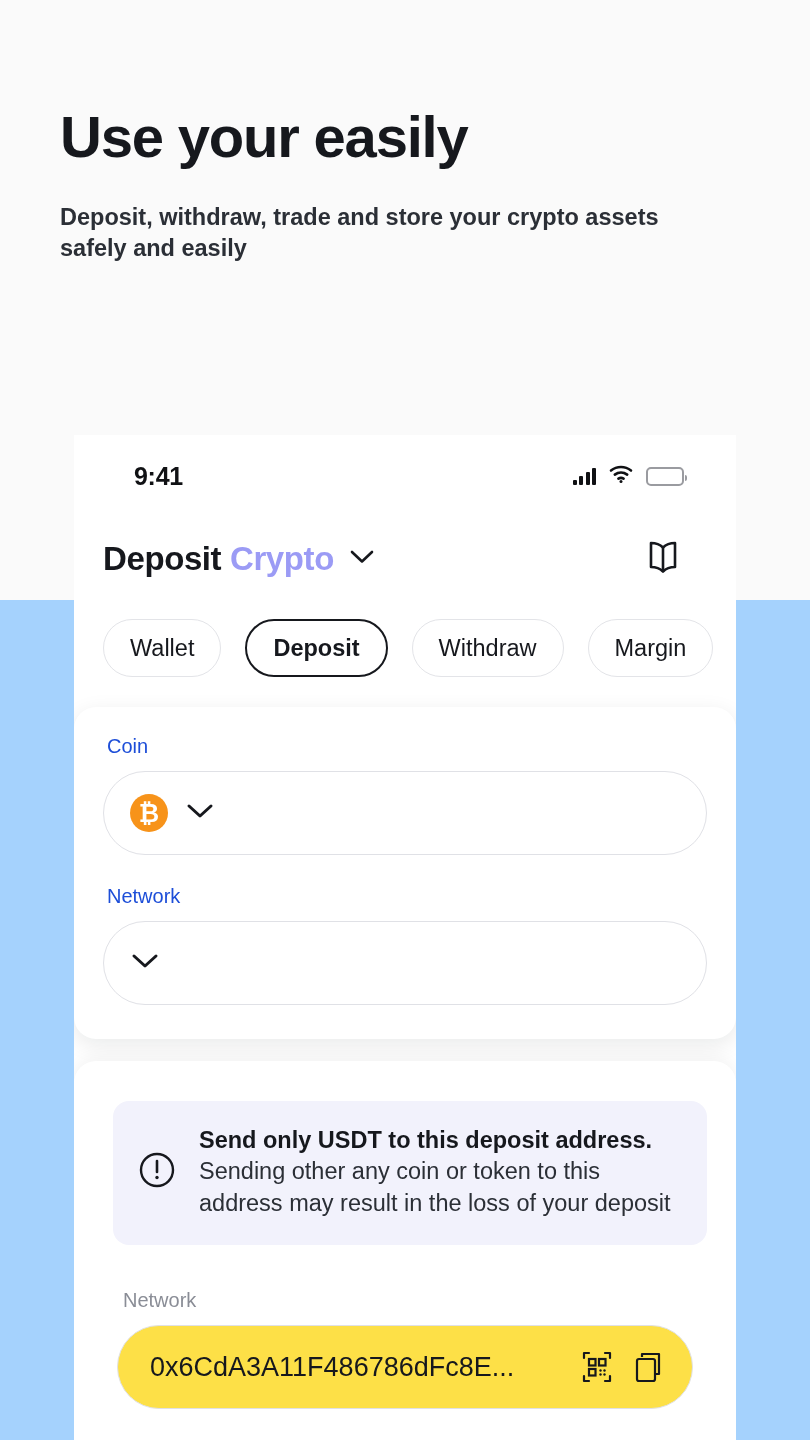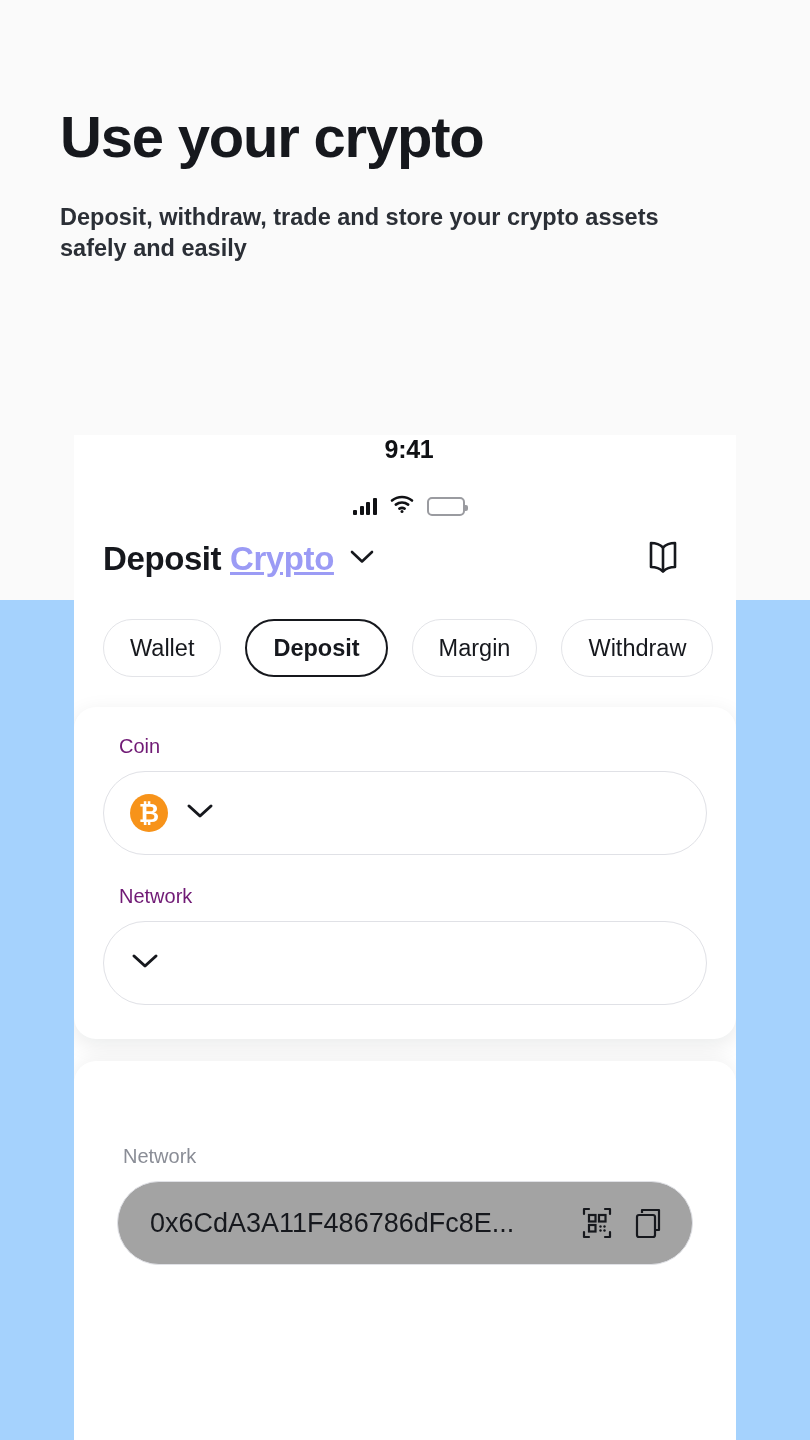--- a/index.html
+++ b/index.html
@@ -55,21 +55,20 @@
   }
 
   
   .statusbar {
     position:relative;
     height:82px;
     display:flex;
     align-items:center;
     justify-content:space-between;
     padding:0 52px 0 60px;
-    flex-direction:column;
   }
   .clock {
     font-size:25px;
     font-weight:bold;
     color:#101114;
     letter-spacing:-0.3px;
   }
   .status-icons { display:flex; align-items:center; gap:13px; }
 
   .signal { display:flex; align-items:flex-end; gap:2.5px; height:17px; }
@@ -101,21 +100,21 @@
     justify-content:space-between;
     padding:20px 52px 0 29px;
   }
   .appbar-left { display:flex; align-items:center; gap:15px; }
   .appbar-title {
     font-size:33px;
     font-weight:bold;
     color:#16181d;
     letter-spacing:-0.4px;
   }
-  .appbar-title .accent { color:#9b9bf5;text-decoration:underline; }
+  .appbar-title .accent { color:#9b9bf5; }
   .book-ico { display:block; }
 
   
   .tabs {
     display:flex;
     gap:24px;
     padding:38px 29px 0 29px;
   }
   .tab {
     flex:0 0 auto;
@@ -148,24 +147,23 @@
     margin-top:22px;
     background:#ffffff;
     border-radius:22px;
     box-shadow:0 -4px 18px rgba(16,18,26,0.05);
     padding:40px 29px 20px 29px;
     min-height:400px;
   }
 
   .field-label {
     font-size:20px;
-    color:#701a75;
+    color:#1d4ed8;
     margin-bottom:13px;
     padding-left:4px;
-    margin-left:12px;
   }
   .select {
     height:84px;
     border:1.5px solid #e0e1e6;
     border-radius:42px;
     display:flex;
     align-items:center;
     padding:0 30px 0 26px;
     background:#fff;
   }
@@ -225,41 +223,41 @@
     padding-left:6px;
   }
   .addr-box {
     height:84px;
     border:1.5px solid #e0e1e6;
     border-radius:42px;
     display:flex;
     align-items:center;
     padding:0 28px 0 32px;
     gap:18px;
-    background:#a3a3a3;
+    background:#fde047;
     justify-content:space-between;
   }
   .addr-value {
     flex:1 1 auto;
     font-size:27px;
     color:#16181d;
     white-space:nowrap;
     overflow:hidden;
   }
   .addr-act { flex:0 0 auto; display:flex; align-items:center; }
 </style>
 </head>
 <body>
 
 <div id="page">
 
   <div class="blue-band"></div>
 
   <div class="hero">
-    <div class="hero-title">Use your crypto</div>
+    <div class="hero-title">Use your easily</div>
     <div class="hero-sub">Deposit, withdraw, trade and store  your crypto assets safely and easily</div>
   </div>
 
   <div class="phone">
 
     <div class="statusbar">
       <div class="clock">9:41</div>
       <div class="status-icons">
         <span class="signal">
           <i></i>
@@ -297,22 +295,22 @@
         <svg width="42" height="40" viewBox="0 0 42 40">
           <path d="M21 10.5 C17.5 7 13.5 6 9 6 L9 30 C13.5 30 17.5 31 21 34.5 C24.5 31 28.5 30 33 30 L33 6 C28.5 6 24.5 7 21 10.5 Z" stroke="#16181d" stroke-width="2.6" fill="none" stroke-linejoin="round"></path>
           <path d="M21 10.5 L21 34.5" stroke="#16181d" stroke-width="2.6" fill="none"></path>
         </svg>
       </span>
     </div>
 
     <div class="tabs">
       <div class="tab">Wallet</div>
       <div class="tab active">Deposit</div>
+      <div class="tab">Withdraw</div>
       <div class="tab">Margin</div>
-      <div class="tab">Withdraw</div>
     </div>
 
     <div class="panel">
       <div class="field-label">Coin</div>
       <div class="select">
         <span class="coin-ico">₿</span>
         <span class="chev">
           <svg width="30" height="18" viewBox="0 0 30 18">
             <path d="M4 4 L15 14 L26 4" stroke="#16181d" stroke-width="3" fill="none" stroke-linecap="round" stroke-linejoin="round"></path>
           </svg>
@@ -324,20 +322,33 @@
         <span class="chev">
           <svg width="30" height="18" viewBox="0 0 30 18">
             <path d="M4 4 L15 14 L26 4" stroke="#16181d" stroke-width="3" fill="none" stroke-linecap="round" stroke-linejoin="round"></path>
           </svg>
         </span>
       </div>
     </div>
 
     <div class="panel-2">
 
+      <div class="alert">
+        <span class="alert-ico">
+          <svg width="40" height="40" viewBox="0 0 40 40">
+            <circle cx="20" cy="20" r="16" stroke="#16181d" stroke-width="2.4" fill="none"></circle>
+            <path d="M20 11 L20 22" stroke="#16181d" stroke-width="2.6" stroke-linecap="round"></path>
+            <circle cx="20" cy="27.5" r="1.7" fill="#16181d"></circle>
+          </svg>
+        </span>
+        <span class="alert-body">
+          <span class="alert-title">Send only USDT to this deposit address.</span>
+          <span class="alert-text">Sending other any coin or token to this address may result in the loss of your deposit</span>
+        </span>
+      </div>
 
       <div class="addr-wrap">
         <div class="addr-label">Network</div>
         <div class="addr-box">
           <span class="addr-value">0x6CdA3A11F486786dFc8E...</span>
           <span class="addr-act">
             <svg width="34" height="34" viewBox="0 0 34 34">
               <path d="M9 3 L4 3 L4 8" stroke="#16181d" stroke-width="2.2" fill="none" stroke-linecap="round" stroke-linejoin="round"></path>
               <path d="M25 3 L30 3 L30 8" stroke="#16181d" stroke-width="2.2" fill="none" stroke-linecap="round" stroke-linejoin="round"></path>
               <path d="M9 31 L4 31 L4 26" stroke="#16181d" stroke-width="2.2" fill="none" stroke-linecap="round" stroke-linejoin="round"></path>

